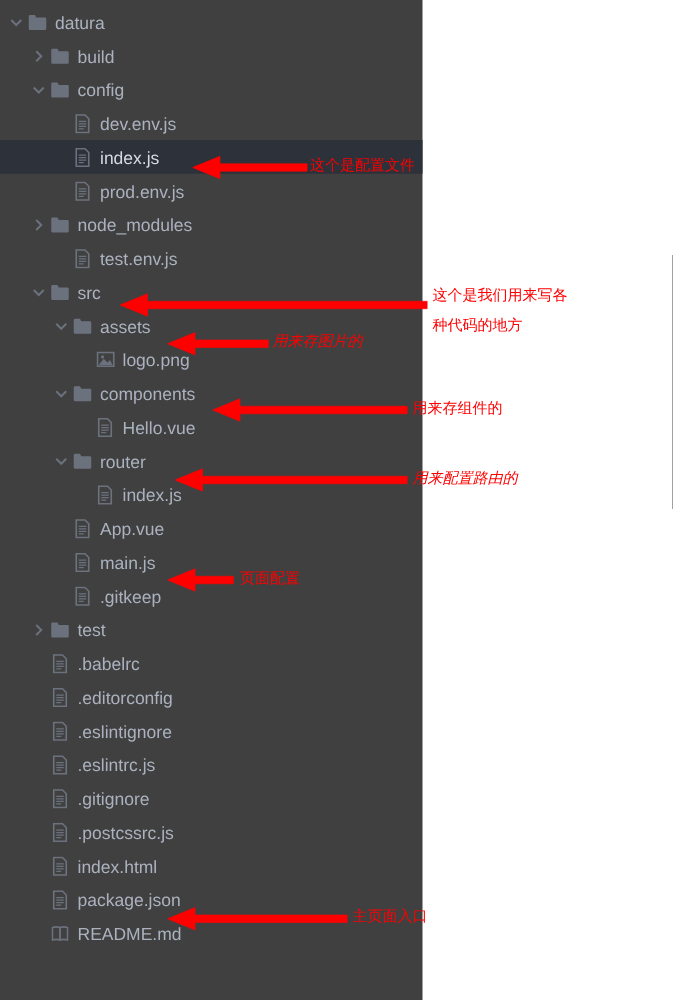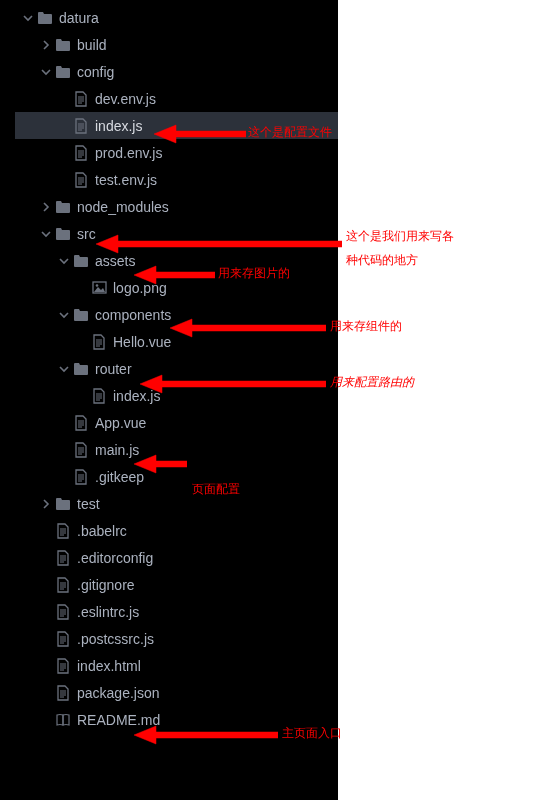--- a/index.html
+++ b/index.html
@@ -7,25 +7,24 @@
     font-family: -apple-system, "Segoe UI", "Helvetica Neue", Arial, sans-serif;
     font-size: 14px;
     background: #fff;
     width: 538px;
     height: 800px;
     position: relative;
   }
   .tree-panel {
     width: 338px;
     height: 800px;
-    background: #000000;
+    background: #404040;
     color: #abb2bf;
     padding-top: 4px;
     position: relative;
-    padding-left: 15px;
   }
   .row {
     display: flex;
     align-items: center;
     height: 27px;
     padding-left: 6px;
     cursor: pointer;
     white-space: nowrap;
     user-select: none;
   }
@@ -136,43 +135,43 @@
       <span class="icon-wrap">
         <svg width="14" height="16" viewBox="0 0 14 16">
     <path d="M2 1 L9 1 L12 4 L12 15 L2 15 Z" fill="none" stroke="#6b717d" stroke-width="1.3"></path>
     <path d="M4 6 L10 6 M4 8 L10 8 M4 10 L10 10 M4 12 L8 12" stroke="#6b717d" stroke-width="1"></path>
   </svg>
       </span>
       <span class="label">prod.env.js</span>
     </div>
     <div class="row">
       <span class="indent"></span>
+      <span class="toggle">
+        <svg width="10" height="10" viewBox="0 0 10 10" style="transform:rotate(-90deg)">
+    <path d="M1 3 L5 7 L9 3" fill="none" stroke="#6b717d" stroke-width="1.6"></path>
+  </svg>
+      </span>
+      <span class="icon-wrap">
+        <svg width="16" height="14" viewBox="0 0 16 14">
+    <path d="M1 3 L1 12 Q1 13 2 13 L14 13 Q15 13 15 12 L15 4 Q15 3 14 3 L7 3 L6 1 L2 1 Q1 1 1 2 Z" fill="#6b717d"></path>
+  </svg>
+      </span>
+      <span class="label">node_modules</span>
+    </div>
+    <div class="row">
+      <span class="indent"></span>
       <span class="indent"></span>
       <span class="toggle"></span>
       <span class="icon-wrap">
         <svg width="14" height="16" viewBox="0 0 14 16">
     <path d="M2 1 L9 1 L12 4 L12 15 L2 15 Z" fill="none" stroke="#6b717d" stroke-width="1.3"></path>
     <path d="M4 6 L10 6 M4 8 L10 8 M4 10 L10 10 M4 12 L8 12" stroke="#6b717d" stroke-width="1"></path>
   </svg>
       </span>
       <span class="label">test.env.js</span>
-    </div>
-    <div class="row">
-      <span class="indent"></span>
-      <span class="toggle">
-        <svg width="10" height="10" viewBox="0 0 10 10" style="transform:rotate(-90deg)">
-    <path d="M1 3 L5 7 L9 3" fill="none" stroke="#6b717d" stroke-width="1.6"></path>
-  </svg>
-      </span>
-      <span class="icon-wrap">
-        <svg width="16" height="14" viewBox="0 0 16 14">
-    <path d="M1 3 L1 12 Q1 13 2 13 L14 13 Q15 13 15 12 L15 4 Q15 3 14 3 L7 3 L6 1 L2 1 Q1 1 1 2 Z" fill="#6b717d"></path>
-  </svg>
-      </span>
-      <span class="label">node_modules</span>
     </div>
     <div class="row">
       <span class="indent"></span>
       <span class="toggle">
         <svg width="10" height="10" viewBox="0 0 10 10" style="transform:rotate(0deg)">
     <path d="M1 3 L5 7 L9 3" fill="none" stroke="#6b717d" stroke-width="1.6"></path>
   </svg>
       </span>
       <span class="icon-wrap">
         <svg width="16" height="14" viewBox="0 0 16 14">
@@ -340,32 +339,43 @@
     </div>
     <div class="row">
       <span class="indent"></span>
       <span class="toggle"></span>
       <span class="icon-wrap">
         <svg width="14" height="16" viewBox="0 0 14 16">
     <path d="M2 1 L9 1 L12 4 L12 15 L2 15 Z" fill="none" stroke="#6b717d" stroke-width="1.3"></path>
     <path d="M4 6 L10 6 M4 8 L10 8 M4 10 L10 10 M4 12 L8 12" stroke="#6b717d" stroke-width="1"></path>
   </svg>
       </span>
+      <span class="label">.eslintignore</span>
+    </div>
+    <div class="row">
+      <span class="indent"></span>
+      <span class="toggle"></span>
+      <span class="icon-wrap">
+        <svg width="14" height="16" viewBox="0 0 14 16">
+    <path d="M2 1 L9 1 L12 4 L12 15 L2 15 Z" fill="none" stroke="#6b717d" stroke-width="1.3"></path>
+    <path d="M4 6 L10 6 M4 8 L10 8 M4 10 L10 10 M4 12 L8 12" stroke="#6b717d" stroke-width="1"></path>
+  </svg>
+      </span>
+      <span class="label">.eslintrc.js</span>
+    </div>
+    <div class="row">
+      <span class="indent"></span>
+      <span class="toggle"></span>
+      <span class="icon-wrap">
+        <svg width="14" height="16" viewBox="0 0 14 16">
+    <path d="M2 1 L9 1 L12 4 L12 15 L2 15 Z" fill="none" stroke="#6b717d" stroke-width="1.3"></path>
+    <path d="M4 6 L10 6 M4 8 L10 8 M4 10 L10 10 M4 12 L8 12" stroke="#6b717d" stroke-width="1"></path>
+  </svg>
+      </span>
       <span class="label">.gitignore</span>
-    </div>
-    <div class="row">
-      <span class="indent"></span>
-      <span class="toggle"></span>
-      <span class="icon-wrap">
-        <svg width="14" height="16" viewBox="0 0 14 16">
-    <path d="M2 1 L9 1 L12 4 L12 15 L2 15 Z" fill="none" stroke="#6b717d" stroke-width="1.3"></path>
-    <path d="M4 6 L10 6 M4 8 L10 8 M4 10 L10 10 M4 12 L8 12" stroke="#6b717d" stroke-width="1"></path>
-  </svg>
-      </span>
-      <span class="label">.eslintrc.js</span>
     </div>
     <div class="row">
       <span class="indent"></span>
       <span class="toggle"></span>
       <span class="icon-wrap">
         <svg width="14" height="16" viewBox="0 0 14 16">
     <path d="M2 1 L9 1 L12 4 L12 15 L2 15 Z" fill="none" stroke="#6b717d" stroke-width="1.3"></path>
     <path d="M4 6 L10 6 M4 8 L10 8 M4 10 L10 10 M4 12 L8 12" stroke="#6b717d" stroke-width="1"></path>
   </svg>
       </span>
@@ -417,39 +427,39 @@
       <polygon points="0,12 22,3 22,9 246,9 246,15 22,15 22,21" fill="#ff0000" stroke="#ff0000" stroke-width="0.5"></polygon>
     </svg>
       <div class="annotation-text" style="position:absolute;left:346px;top:224px;line-height:24px;">
       <span>这个是我们用来写各</span><br><span>种代码的地方</span>
     </div>
     </div>
     <div>
     <svg class="arrow-svg" width="81" height="24" viewBox="0 0 81 24" style="position:absolute;left:134px;top:263px;">
       <polygon points="0,12 22,3 22,9 81,9 81,15 22,15 22,21" fill="#ff0000" stroke="#ff0000" stroke-width="0.5"></polygon>
     </svg>
-      <div class="annotation-text" style="position:absolute;left:218px;top:265px;">用来存图片的</div>
+      <div class="annotation-text" style="position:absolute;left:218px;top:265px;font-style:italic;">用来存图片的</div>
     </div>
     <div>
     <svg class="arrow-svg" width="156" height="24" viewBox="0 0 156 24" style="position:absolute;left:170px;top:316px;">
       <polygon points="0,12 22,3 22,9 156,9 156,15 22,15 22,21" fill="#ff0000" stroke="#ff0000" stroke-width="0.5"></polygon>
     </svg>
       <div class="annotation-text" style="position:absolute;left:330px;top:318px;">用来存组件的</div>
     </div>
     <div>
     <svg class="arrow-svg" width="186" height="24" viewBox="0 0 186 24" style="position:absolute;left:140px;top:372px;">
       <polygon points="0,12 22,3 22,9 186,9 186,15 22,15 22,21" fill="#ff0000" stroke="#ff0000" stroke-width="0.5"></polygon>
     </svg>
       <div class="annotation-text" style="position:absolute;left:330px;top:374px;font-style:italic;">用来配置路由的</div>
     </div>
     <div>
     <svg class="arrow-svg" width="53" height="24" viewBox="0 0 53 24" style="position:absolute;left:134px;top:452px;">
       <polygon points="0,12 22,3 22,9 53,9 53,15 22,15 22,21" fill="#ff0000" stroke="#ff0000" stroke-width="0.5"></polygon>
     </svg>
-      <div class="annotation-text" style="position:absolute;left:192px;top:454px;margin-top:27px;">页面配置</div>
+      <div class="annotation-text" style="position:absolute;left:192px;top:454px;">页面配置</div>
     </div>
     <div>
     <svg class="arrow-svg" width="144" height="24" viewBox="0 0 144 24" style="position:absolute;left:134px;top:723px;">
       <polygon points="0,12 22,3 22,9 144,9 144,15 22,15 22,21" fill="#ff0000" stroke="#ff0000" stroke-width="0.5"></polygon>
     </svg>
       <div class="annotation-text" style="position:absolute;left:282px;top:725px;">主页面入口</div>
     </div>
   </div>
 
 </body></html>

